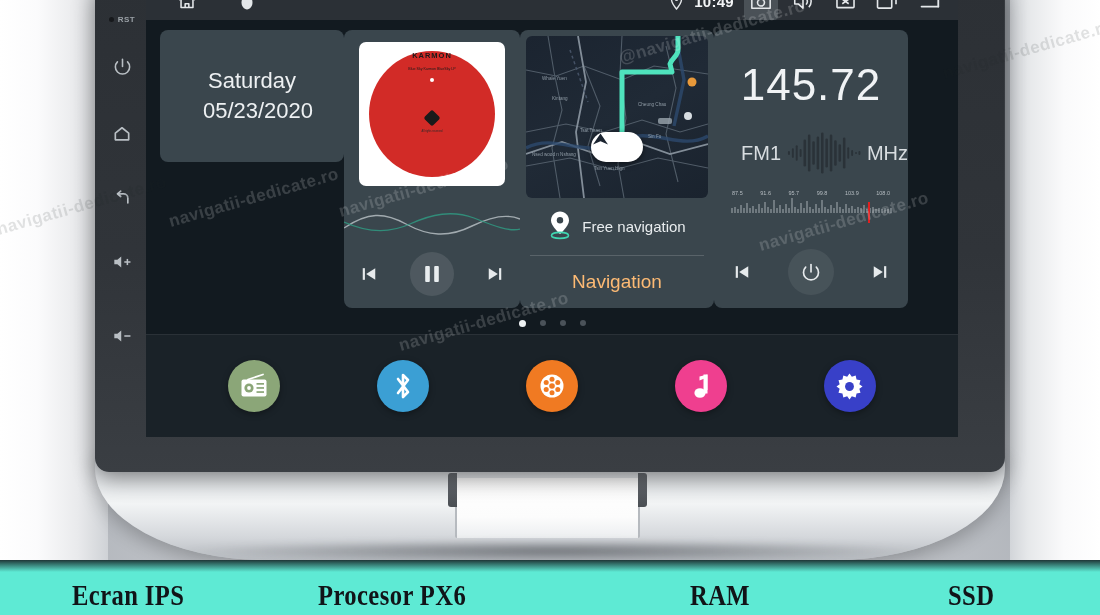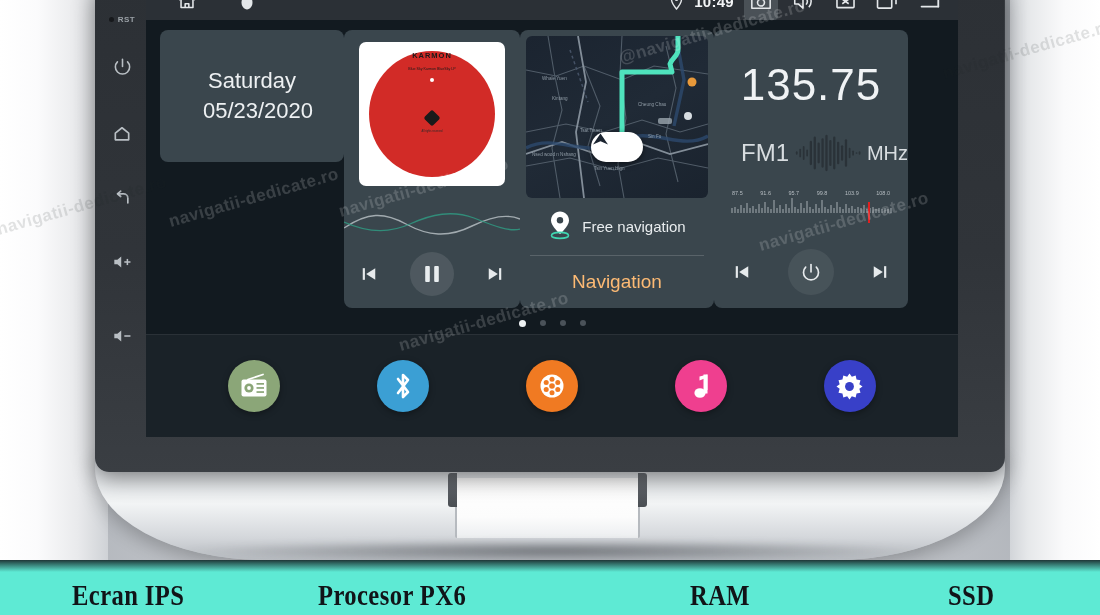--- a/index.html
+++ b/index.html
@@ -194,21 +194,21 @@
     height:58px; display:flex; align-items:center; justify-content:center; gap:10px;
     border-bottom:1px solid rgba(255,255,255,.16); margin:0 10px;
   }
   .nav-free-label { font-size:15px; color:#e8ecee; }
   .nav-bottom { flex:1; display:flex; align-items:center; justify-content:center; }
   .nav-bottom-label { font-size:19px; color:#fdba74; }
 
   .card-radio { width:194px; position:relative; }
   .radio-freq { text-align:center; font-size:44px; color:#f0f3f5; font-weight:300; margin-top:30px; letter-spacing:1px; }
   .radio-band-row { display:flex; align-items:center; justify-content:center; gap:6px; margin-top:22px; }
-  .radio-band { font-size:24px; color:#d8dde0;margin-left:27px; }
+  .radio-band { font-size:20px; color:#d8dde0;margin-left:27px; }
   .radio-unit { font-size:20px; color:#d8dde0; }
   .eq { height:42px; }
   .scale-wrap { margin:16px 16px 0 16px; position:relative; }
   .scale-ticks { display:flex; justify-content:space-between; padding:0 2px; }
   .scale-tick-label { font-size:5.5px; color:#b6bdc2; }
   .radio-ctrl {
     position:absolute; left:0; bottom:10px; width:194px; height:52px;
     display:flex; align-items:center; justify-content:space-around;
   }
   .pwr-btn {
@@ -489,21 +489,21 @@
             </svg>
           </span>
           <span class="nav-free-label">Free navigation</span>
         </div>
         <div class="nav-bottom">
           <span class="nav-bottom-label">Navigation</span>
         </div>
       </div>
 
       <div class="card card-radio">
-        <div class="radio-freq">135.75</div>
+        <div class="radio-freq">145.72</div>
         <div class="radio-band-row">
           <span class="radio-band">FM1</span>
           <svg class="eq" width="76" height="42" viewBox="0 0 76 42">
             <g fill="#2a3238">
               <rect x="1" y="19" width="2" height="4" rx="1"></rect>
               <rect x="5" y="16" width="2" height="10" rx="1"></rect>
               <rect x="9" y="13" width="2" height="16" rx="1"></rect>
               <rect x="13" y="17" width="2" height="8" rx="1"></rect>
               <rect x="17" y="7" width="2.6" height="28" rx="1.3"></rect>
               <rect x="21.5" y="2" width="2.6" height="38" rx="1.3"></rect>

